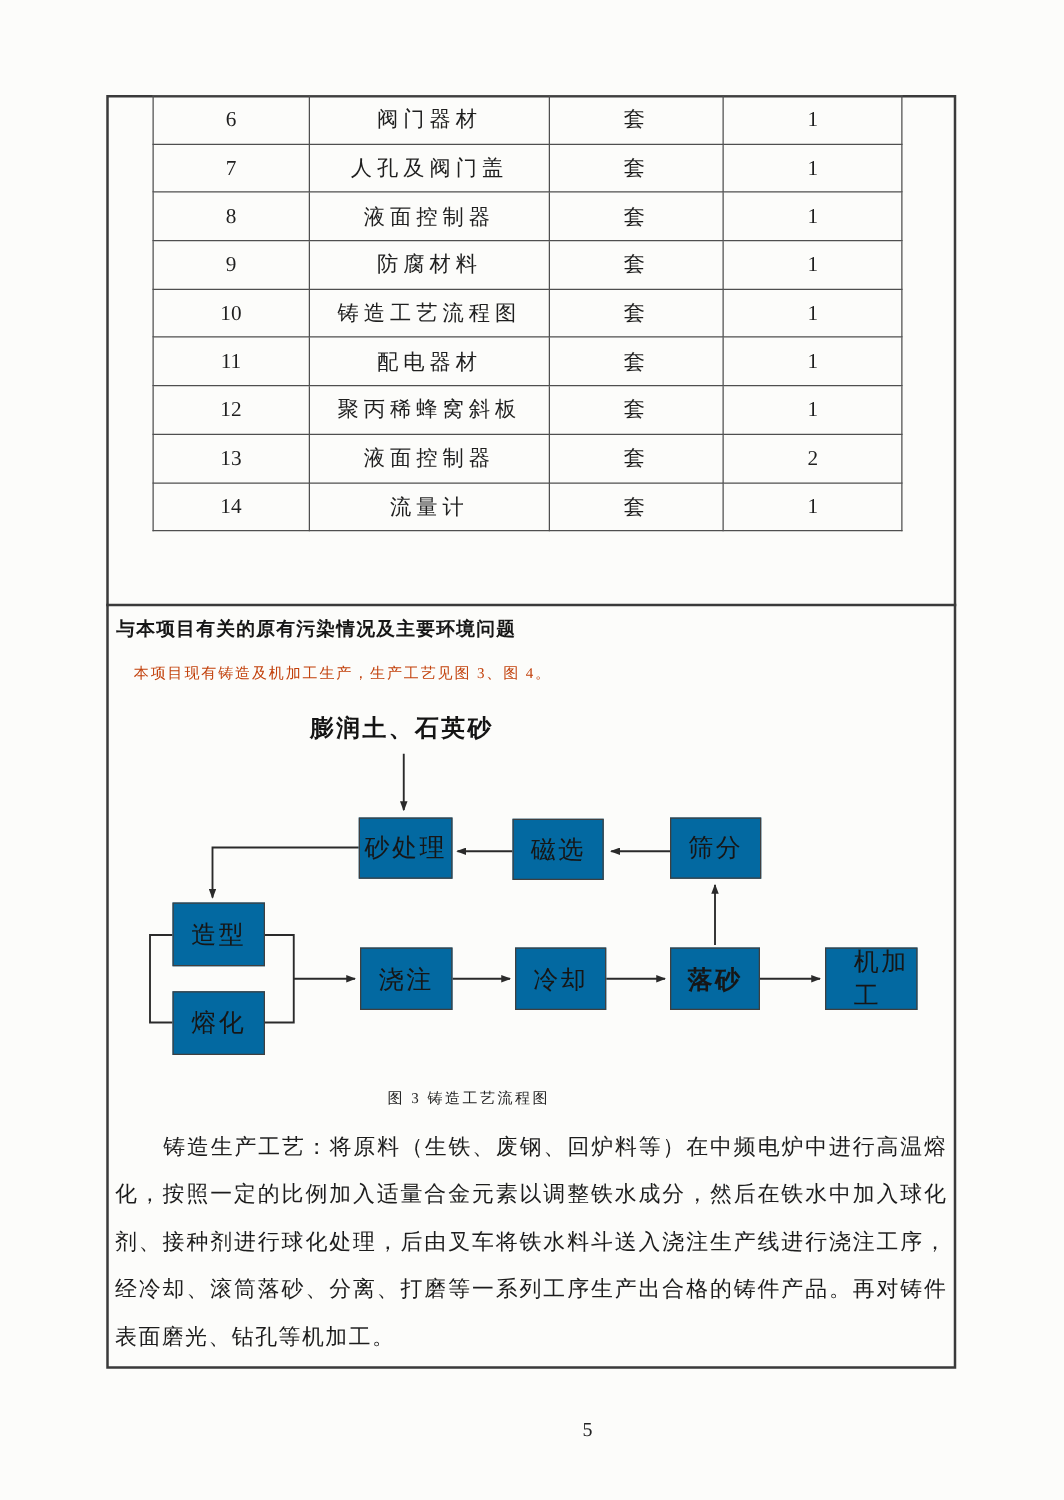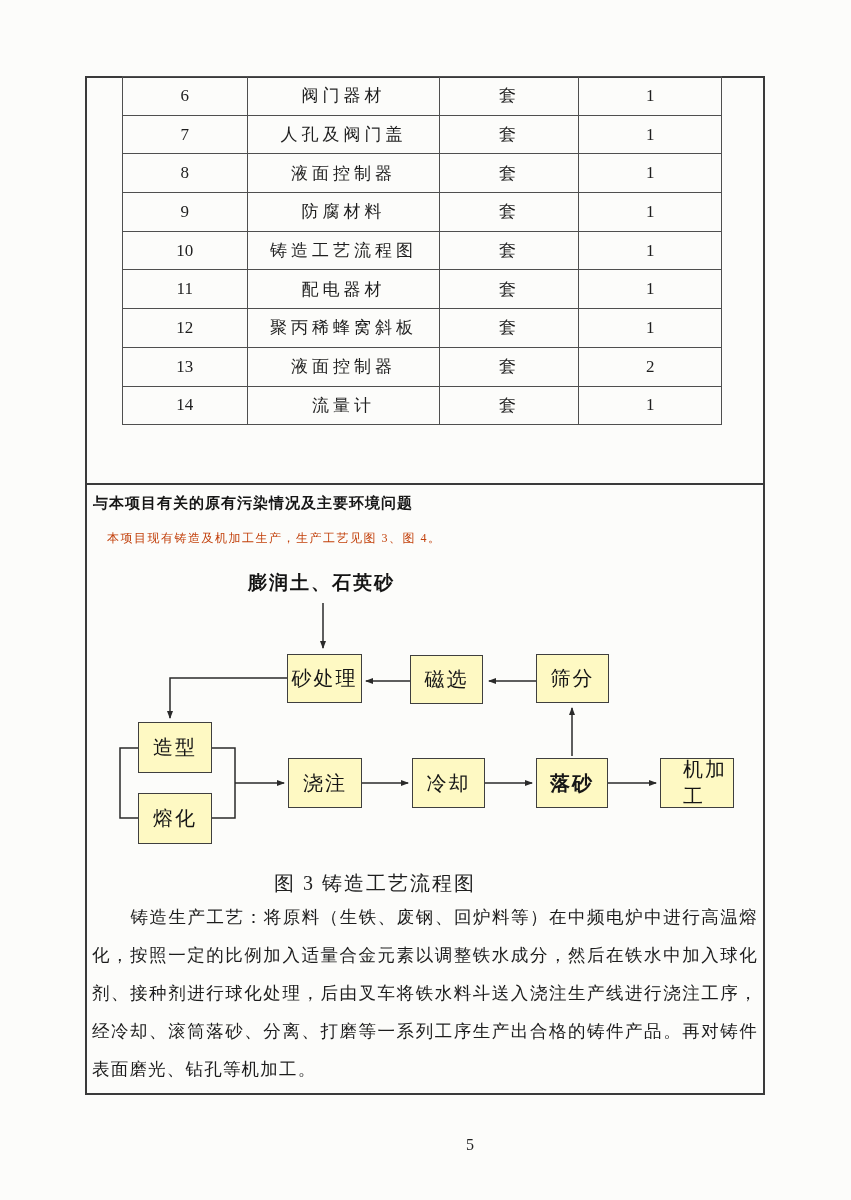--- a/index.html
+++ b/index.html
@@ -39,40 +39,40 @@
   .intro {
     position:absolute; left:83px; top:530px; width:650px;
     font-size:12px; letter-spacing:1.5px; color:#c2410c; text-indent:2em;
   }
   .flow-label {
     position:absolute; left:248px; top:570px;
     font-family:"Liberation Sans","DejaVu Sans",sans-serif;
     font-weight:bold; font-size:19px; letter-spacing:2px; color:#141414;
   }
   .fbox {
-    position:absolute; border:1.6px solid #3f3f3f; background:#fef9c3;
+    position:absolute; border:1.6px solid #3f3f3f; background:#0369a1;
     display:flex; align-items:center; justify-content:center;
     font-size:20px; letter-spacing:2px; color:#161616;
   }
   .b-sand    { left:287px; top:654px; width:75px; height:49px; }
   .b-mag     { left:410px; top:655px; width:73px; height:49px; }
   .b-sieve   { left:536px; top:654px; width:73px; height:49px; }
   .b-mold    { left:138px; top:722px; width:74px; height:51px; }
   .b-melt    { left:138px; top:793px; width:74px; height:51px; }
   .b-pour    { left:288px; top:758px; width:74px; height:50px; }
   .b-cool    { left:412px; top:758px; width:73px; height:50px; }
   .b-shake   { left:536px; top:758px; width:72px; height:50px;font-weight:bold; }
   .b-machine { left:660px; top:758px; width:74px; height:50px;padding-left:22px; }
   svg.arrows { position:absolute; left:85px; top:560px; width:680px; height:300px; }
   svg.arrows line, svg.arrows polyline {
     stroke:#2a2a2a; stroke-width:1.5; fill:none;
   }
   .fig-caption {
     position:absolute; left:85px; top:870px; width:580px;
-    text-align:center; font-size:20px; letter-spacing:2px; color:#1f1f1f;
+    text-align:center; font-size:12px; letter-spacing:2px; color:#1f1f1f;
   }
   .body-par {
     position:absolute; left:92px; top:898px; width:666px;
     font-size:17.5px; line-height:38px; letter-spacing:1.2px;
     text-align:justify; text-indent:2.2em; color:#1c1c1c;
   }
   .page-num {
     position:absolute; left:440px; top:1136px; width:60px;
     text-align:center; font-size:16px; color:#222;
   }

